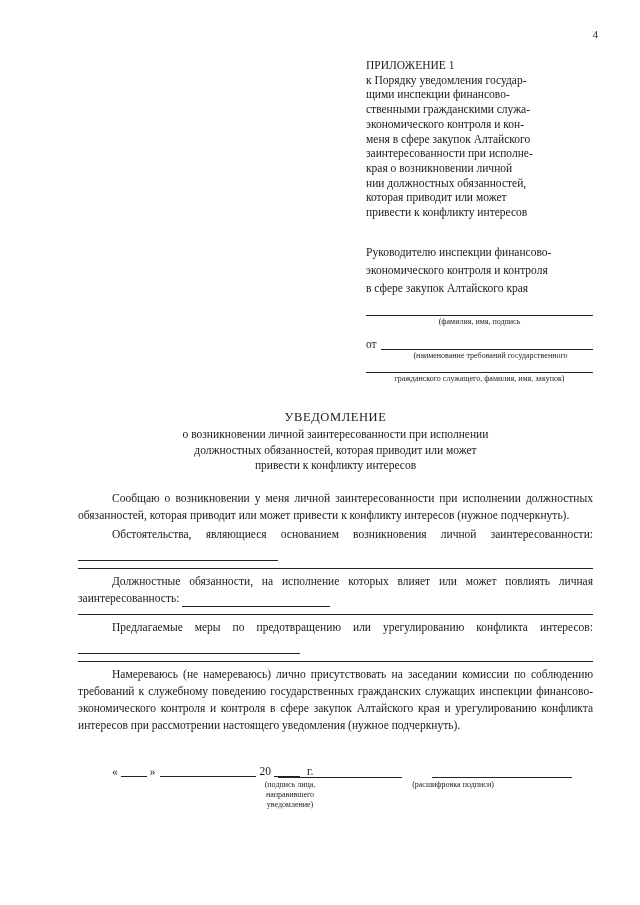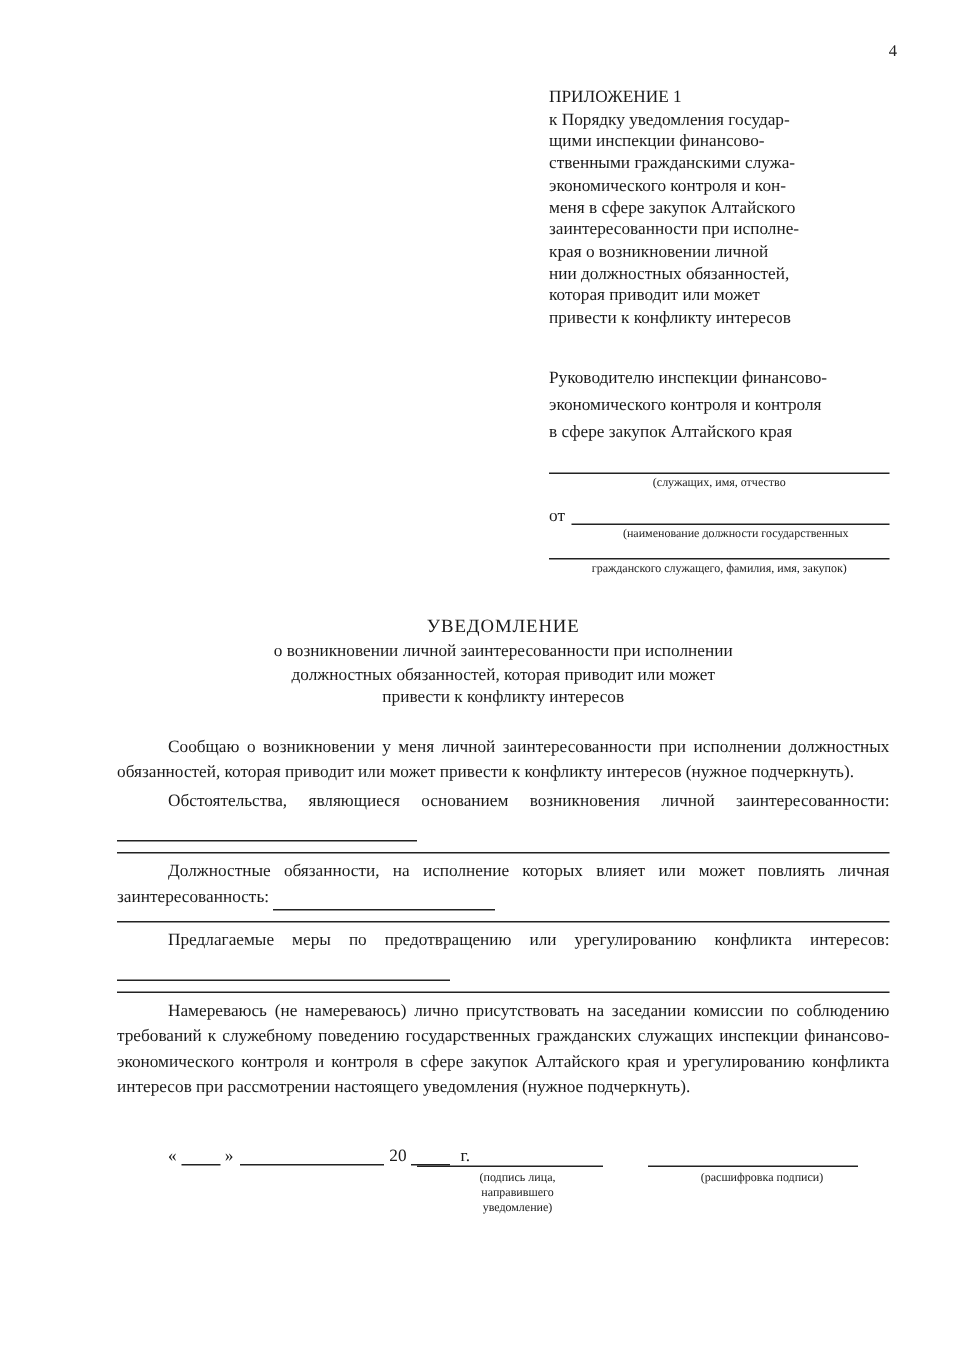--- a/index.html
+++ b/index.html
@@ -152,21 +152,20 @@
     border-bottom: 1px solid #222;
     width: 26px;
     height: 11px;
     margin: 0 3px;
   }
   .sign-captions {
     display: flex;
     margin-top: 2px;
     padding-left: 34px;
     font-size: 8px;
-    justify-content: flex-end;
   }
   .sign-cap-a {
     width: 160px;
     margin-left: 148px;
     text-align: center;
     line-height: 1.25;
   }
   .sign-cap-b {
     width: 170px;
     text-align: center;
@@ -214,27 +213,27 @@
     </div>
 
     <div class="addressee">
       <div class="line">Руководителю инспекции финансово-</div>
       <div class="line">экономического контроля и контроля</div>
       <div class="line">в сфере закупок Алтайского края</div>
     </div>
 
     <div class="fill-block">
       <div class="rule rule-wide"></div>
-      <div class="caption">(служащих, имя, отчество</div>
+      <div class="caption">(фамилия, имя, подпись</div>
 
       <div class="ot-row">
         <div class="ot-label">от</div>
         <div class="ot-line"></div>
       </div>
-      <div class="caption caption-indent">(наименование должности государственных</div>
+      <div class="caption caption-indent">(наименование требований государственного</div>
 
       <div class="rule rule-wide second-rule"></div>
       <div class="caption">гражданского служащего, фамилия, имя, закупок)</div>
     </div>
 
     <div class="title-block">
       <div class="title-main">УВЕДОМЛЕНИЕ</div>
       <div class="title-sub">о возникновении личной заинтересованности при исполнении</div>
       <div class="title-sub">должностных обязанностей, которая приводит или может</div>
       <div class="title-sub">привести к конфликту интересов</div>

